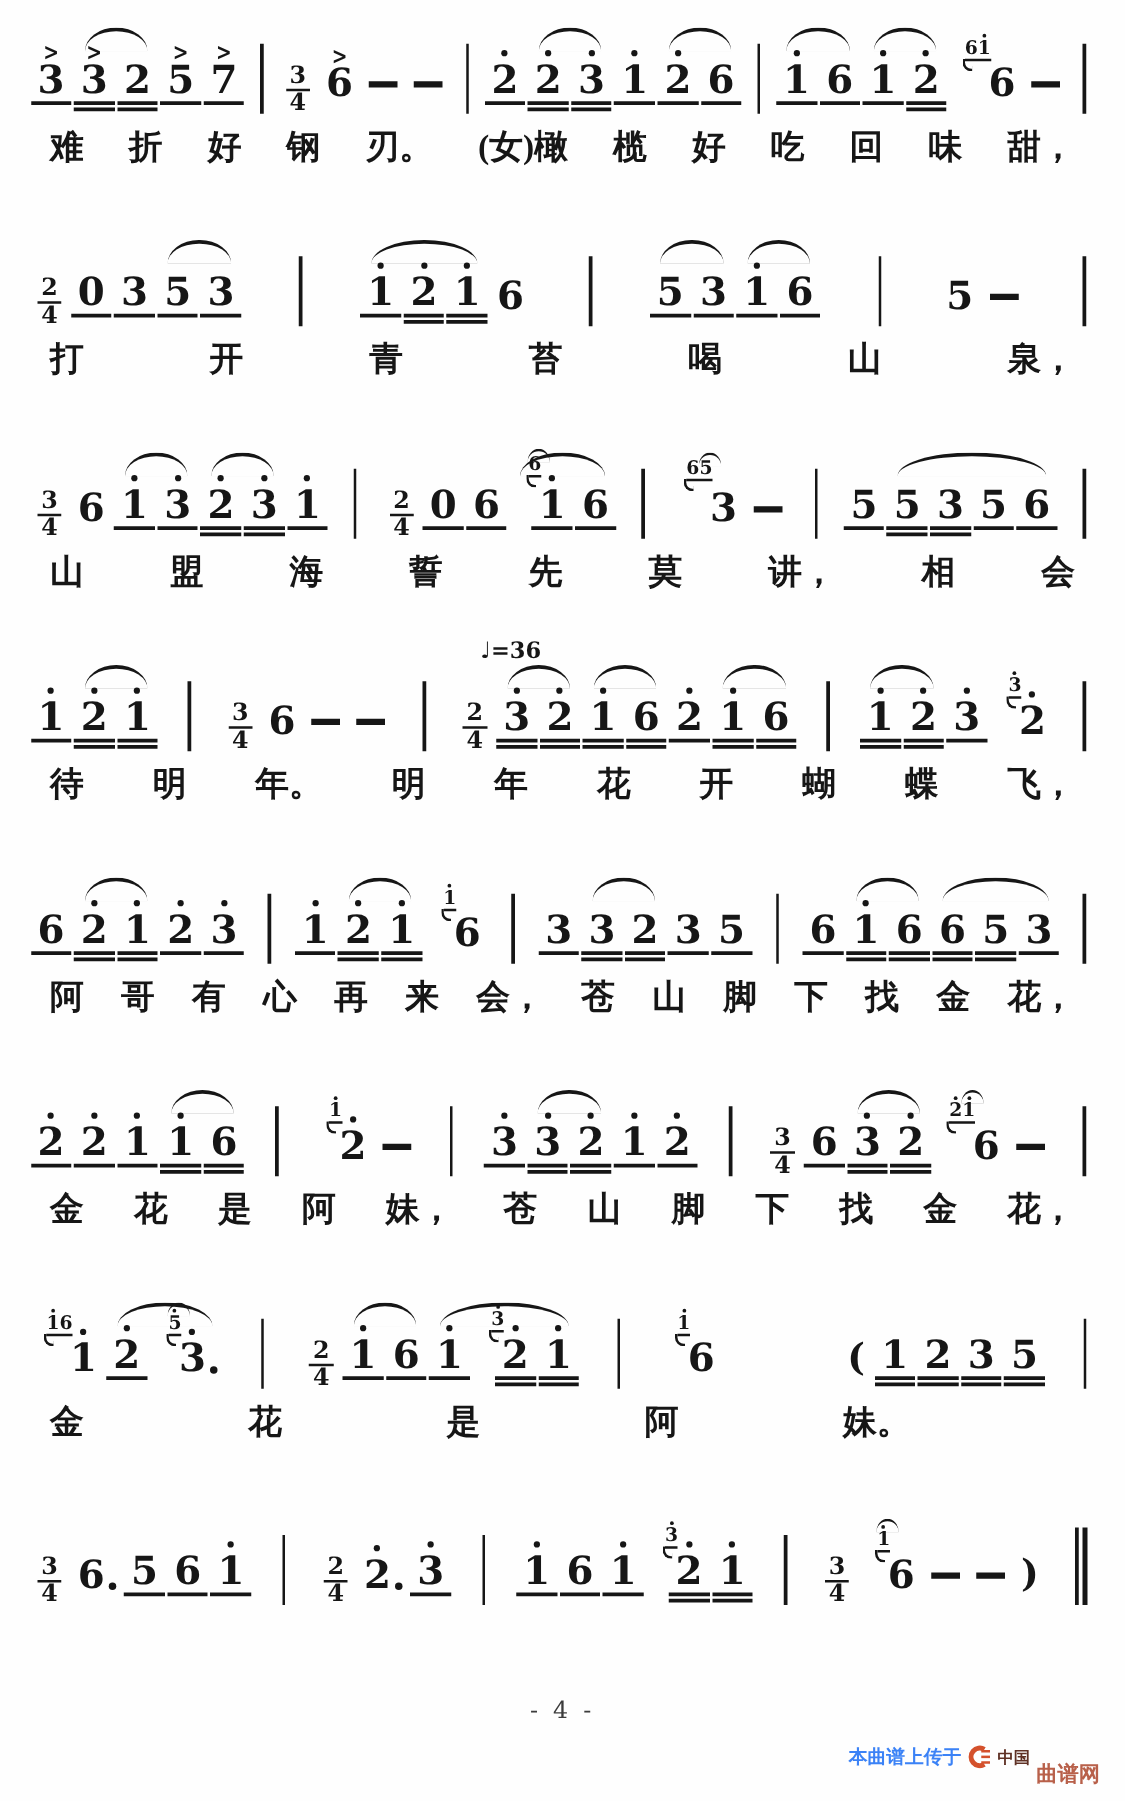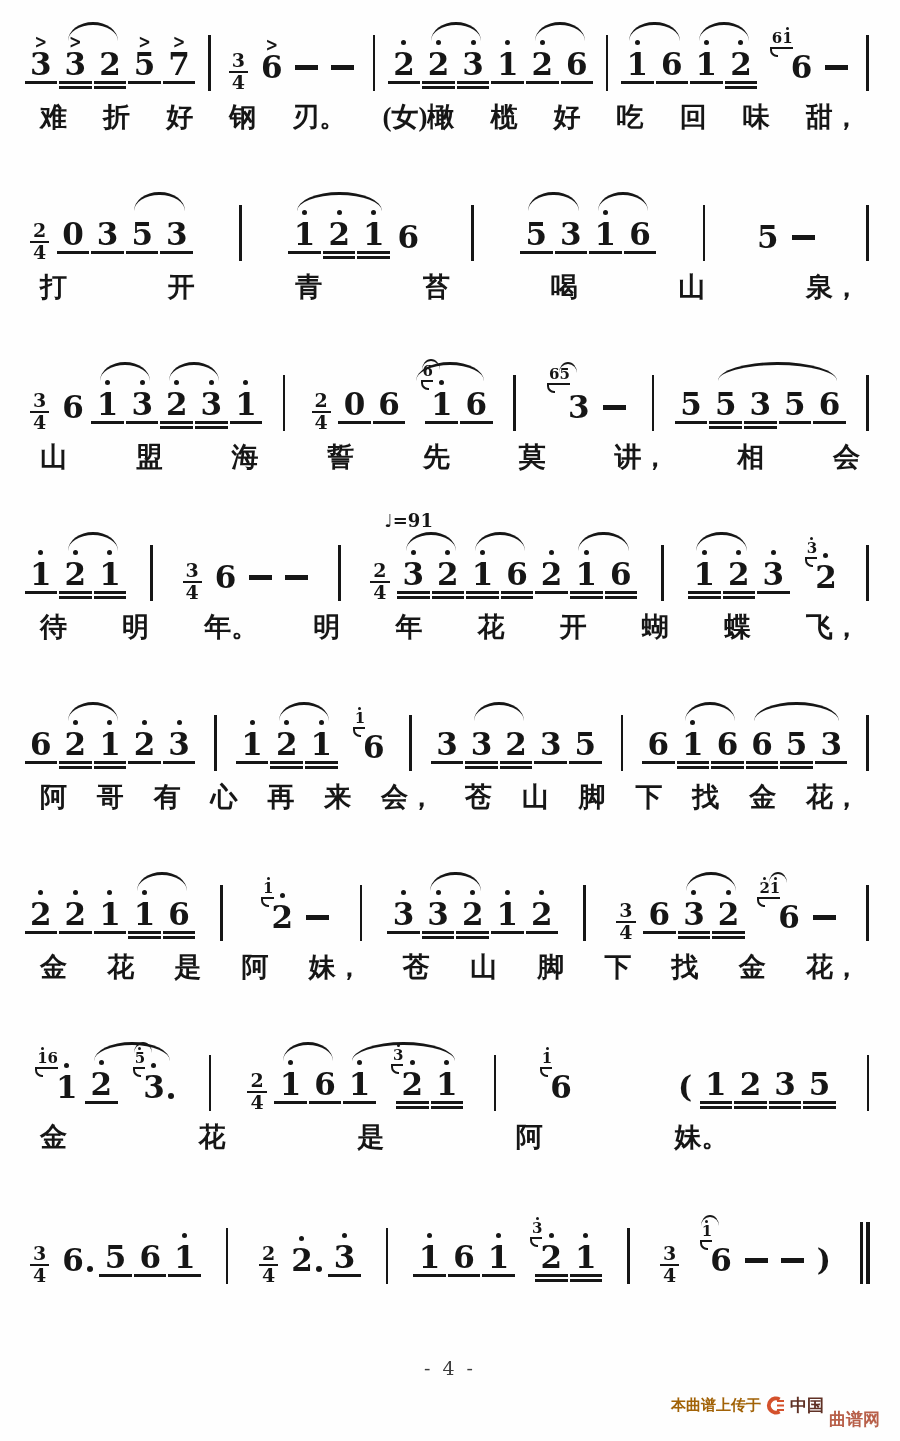--- a/index.html
+++ b/index.html
@@ -75,22 +75,22 @@
     display:flex;justify-content:space-between;align-items:baseline;
     margin-top:9px;padding:0 10px;
     font-family:"Liberation Serif", serif;font-weight:bold;font-size:27px;line-height:30px;
     white-space:nowrap;
   }
   
   .pagenum{position:absolute;left:0;right:0;bottom:62px;text-align:center;
     font-size:19px;letter-spacing:3px;color:#3c3c3c;}
   .wm{position:absolute;right:20px;bottom:10px;display:flex;align-items:center;gap:5px;
       font-family:"Liberation Sans", sans-serif;}
-  .wm .pre{font-size:15px;font-weight:bold;color:#a16207;}
-  .wm .zg{font-size:17px;font-weight:900;}
+  .wm .pre{font-size:15px;font-weight:bold;color:#3b82f6;}
+  .wm .zg{font-size:13px;font-weight:900;}
   .wm .qpw{font-size:17px;font-weight:900;margin-top:28px;}
 </style>
 </head>
 <body>
 
 <div class="sheet">
 
 
   <div id="systems">
       <div class="system">
@@ -630,21 +630,21 @@
             </div>
             <div class="grp">
               <div class="dash">
                 <div class="bar-h"></div>
                 <div class="sp9"></div>
               </div>
             </div>
           </div>
           <div class="bar"></div>
           <div class="measure">
-            <div class="tempo">♩=91</div>
+            <div class="tempo">♩=36</div>
             <div class="ts">
               <div class="num">2</div>
               <div class="den">4</div>
             </div>
             <div class="grp slur">
               <div class="nt">
                 <div class="orn">
                   <div class="odot"></div>
                 </div>
                 <div class="dg">3</div>

